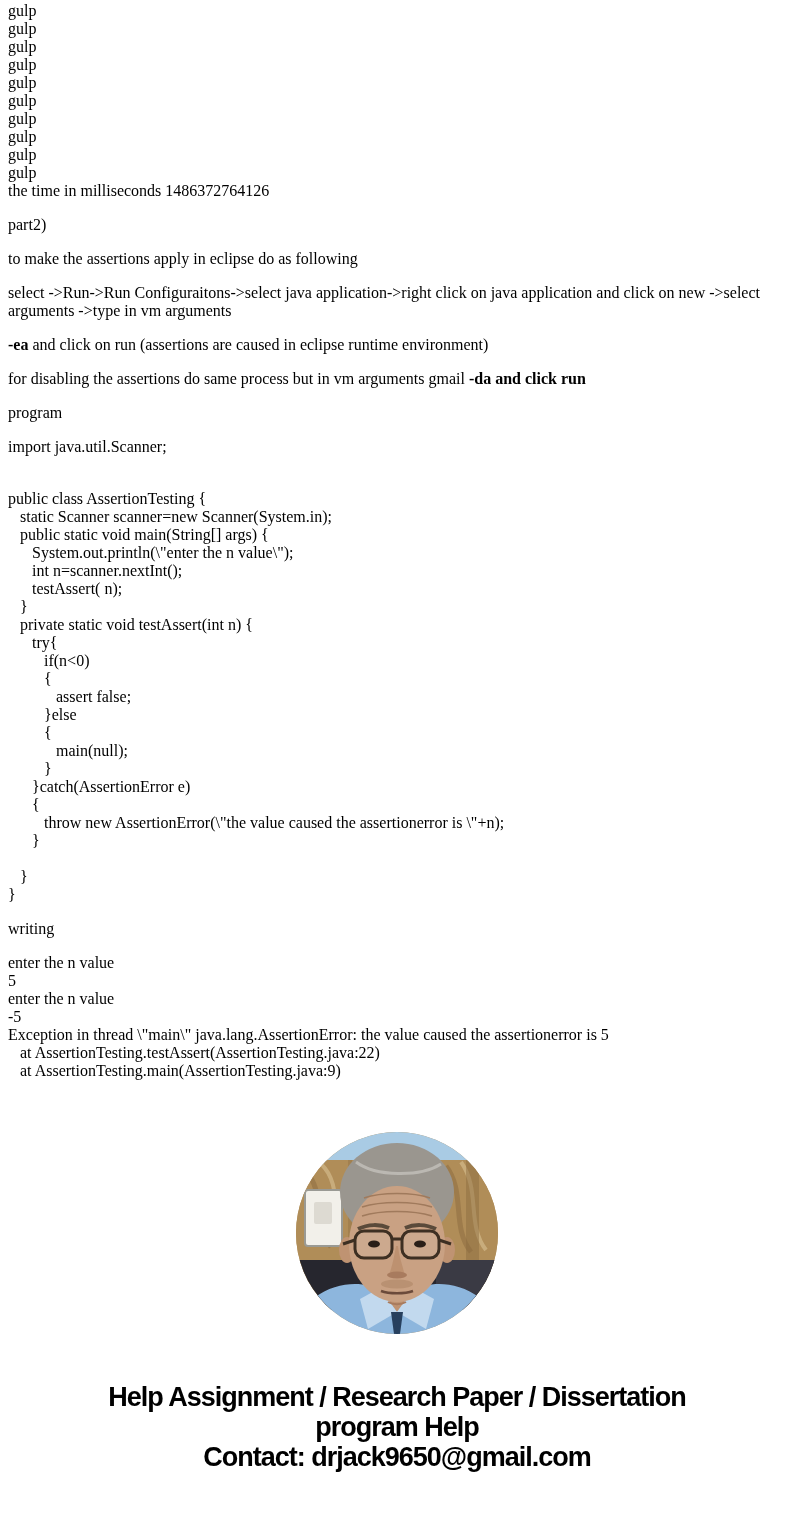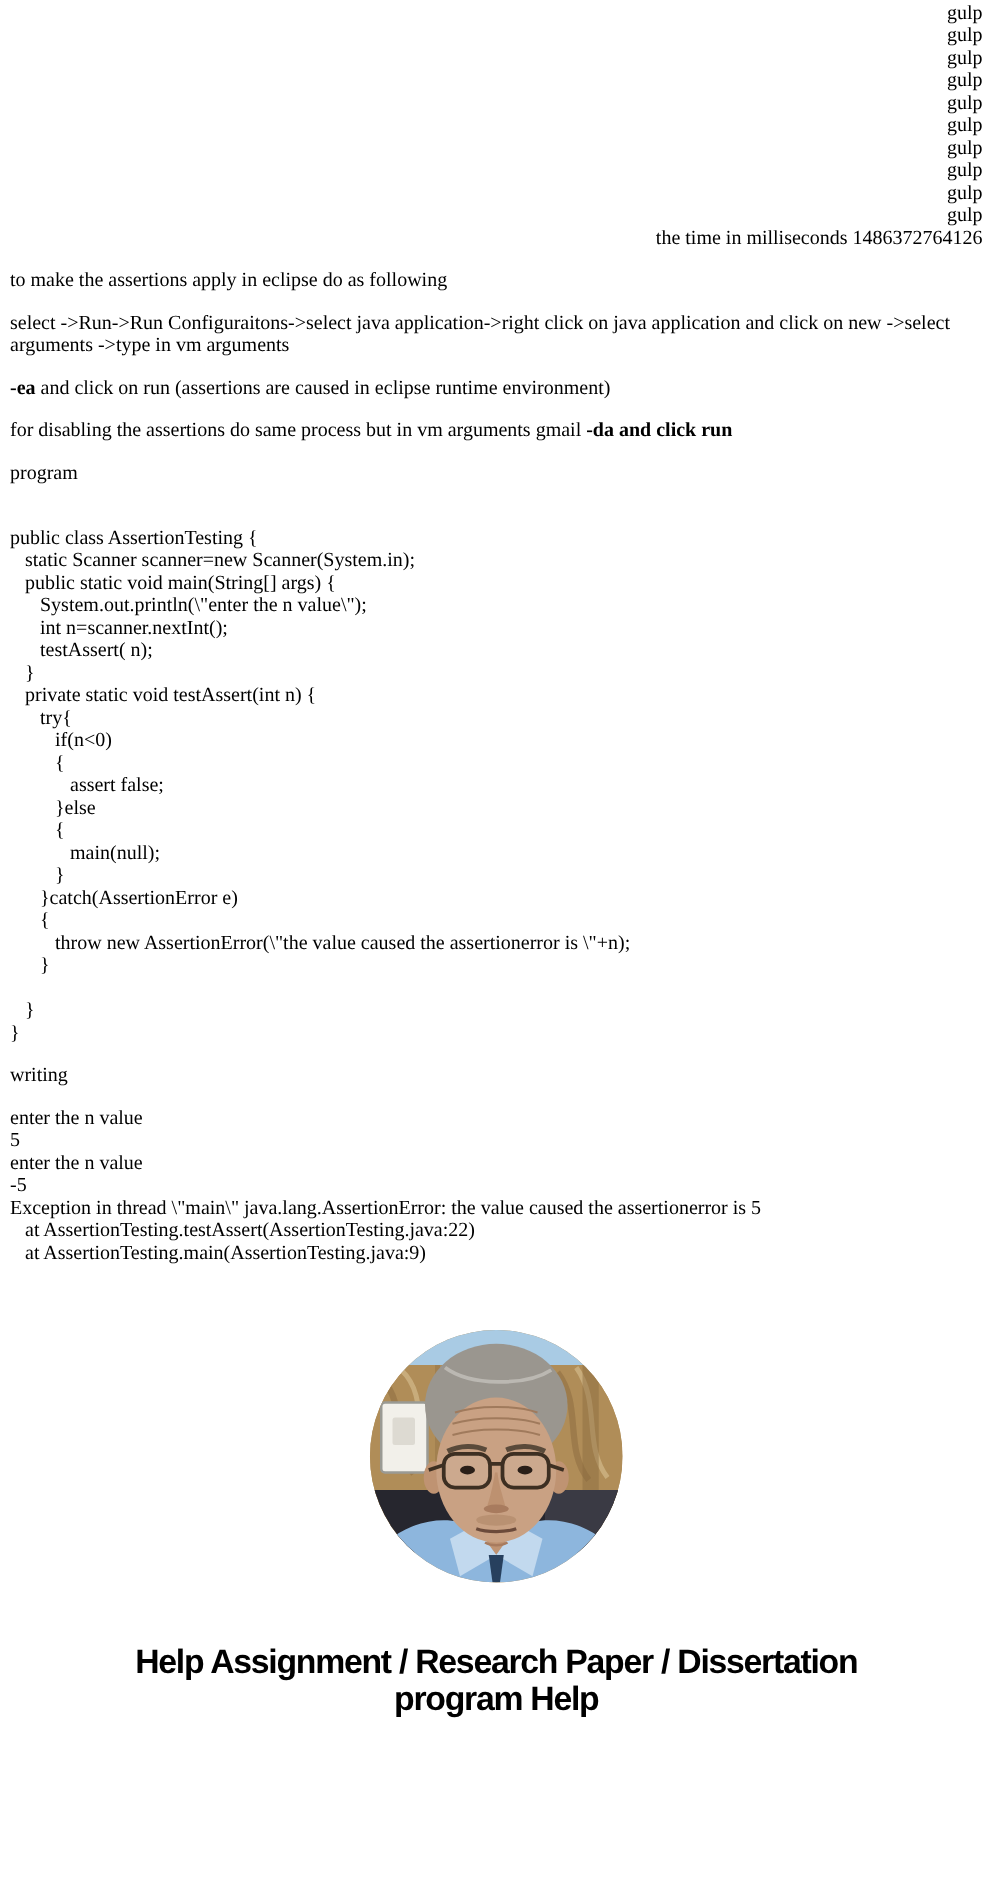--- a/index.html
+++ b/index.html
@@ -11,21 +11,20 @@
     width: 778px;
     font-family: "Liberation Serif", serif;
     font-size: 16px;
     line-height: 18px;
   }
   .doc p, .doc .block {
     margin: 16px 0;
   }
   .doc .first {
     margin-top: 2px;
-    text-align: right;
   }
   .block {
     white-space: pre-wrap;
   }
   b { font-weight: bold; text-align: right; }
 
   .avatar-wrap {
     margin-top: 52px;
     display: flex;
     justify-content: center;
@@ -58,32 +57,34 @@
 gulp
 gulp
 gulp
 gulp
 gulp
 gulp
 gulp
 gulp
 the time in milliseconds 1486372764126</div>
 
+  <p>part2)</p>
 
   <p>to make the assertions apply in eclipse do as following</p>
 
   <p>select -&gt;Run-&gt;Run Configuraitons-&gt;select java application-&gt;right click on java application and click on new -&gt;select arguments -&gt;type in vm arguments</p>
 
   <p><b>-ea</b><span> and click on run (assertions are caused in eclipse runtime environment)</span></p>
 
   <p><span>for disabling the assertions do same process but in vm arguments gmail </span><b>-da and click run</b></p>
 
 
   <p>program</p>
 
+  <p>import java.util.Scanner;</p>
 
   <div class="block">
 public class AssertionTesting {
    static Scanner scanner=new Scanner(System.in);
    public static void main(String[] args) {
       System.out.println(\"enter the n value\");
       int n=scanner.nextInt();
       testAssert( n);
    }
    private static void testAssert(int n) {
@@ -172,13 +173,14 @@
       <ellipse cx="101" cy="152" rx="16" ry="4.5" fill="#b08968" opacity="0.65"></ellipse>
       <path d="M85,159 C93,162 109,162 117,159" stroke="#6b4a3a" stroke-width="2.5" fill="none"></path>
       <path d="M92,170 C97,173 105,173 110,170" stroke="#a87b5e" stroke-width="2" fill="none"></path>
     </svg>
   </div>
 </div>
 
 <div class="footer">
   <div>Help Assignment / Research Paper / Dissertation</div>
   <div>program Help</div>
+  <div>Contact: drjack9650@gmail.com</div>
 </div>
 
 </body></html>

